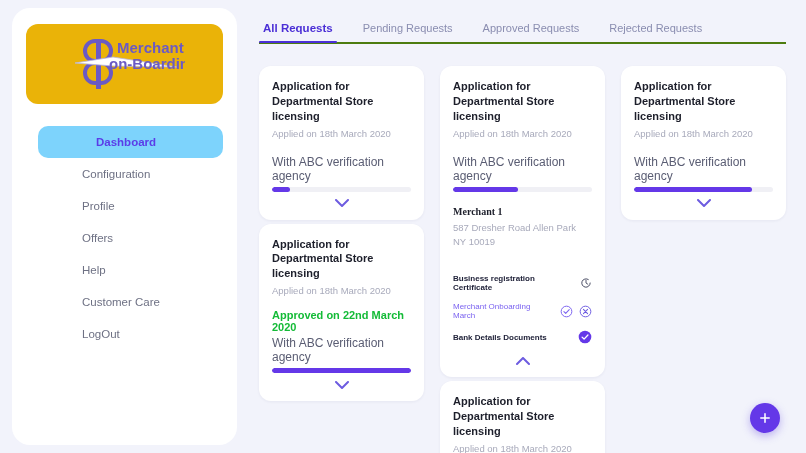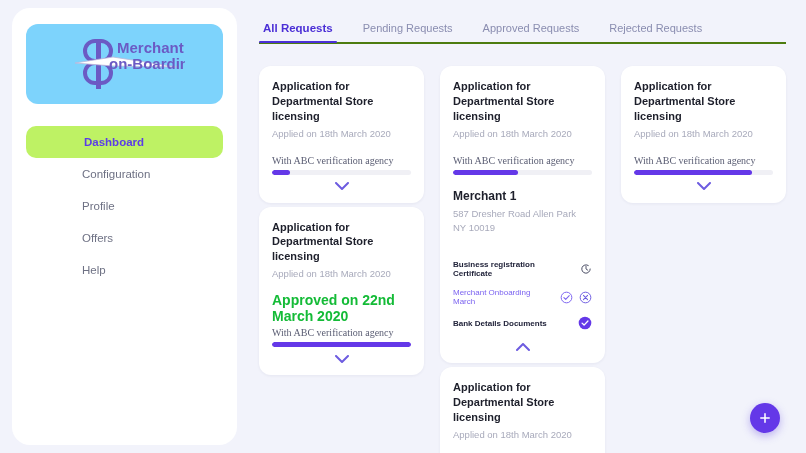--- a/index.html
+++ b/index.html
@@ -14,21 +14,21 @@
   
   .sidebar {
     width: 225px; margin: 8px 0 8px 12px;
     background: #ffffff;
     border-radius: 18px;
     padding: 16px 14px;
     display: flex; flex-direction: column;
     flex: 0 0 auto;
   }
   .logo-box {
-    background: #7dd3fc;
+    background: #eab308;
     border-radius: 12px;
     height: 80px;
     display: flex; align-items: center; justify-content: center;
     margin-bottom: 14px;
   }
   .logo-svg { display: block; }
   .agency-name {
     text-align: center;
     font-size: 13.5px;
     font-weight: bold;
@@ -41,22 +41,23 @@
     font-size: 11.5px;
     color: #6e7184;
     padding: 10px 0 10px 56px;
     border-radius: 10px;
     cursor: pointer;
     white-space: nowrap;
   }
   .nav-item.active {
     color: #5b3ce8;
     font-weight: bold;
-    background: #bef264;
+    background: #7dd3fc;
     padding-left: 58px;
+    margin-left: 12px;
   }
 
   
   .main { flex: 1 1 auto; padding: 22px 20px 0 22px; min-width: 0; }
   .tabs {
     display: flex; align-items: flex-end;
     gap: 22px;
     border-bottom: 2px solid #4d7c0f;
     padding-bottom: 0;
   }
@@ -95,48 +96,49 @@
   }
   .card-title {
     font-size: 11px; font-weight: bold; color: #1d1f2b;
     line-height: 1.35;
   }
   .card-sub {
     font-size: 9.5px; color: #a8aabb;
     margin-top: 4px;
   }
   .status {
-    font-size: 14px; font-weight: bold;
+    font-size: 11px; font-weight: bold;
     margin-top: 13px;
   }
   .status.approved { color: #14bb37; }
   .status.rejected { color: #f51d1d; }
   .agency-line {
-    font-size: 10px; color: #5a5d73;
-    margin-top: 16px; margin-bottom: 4px; font-family: Liberation Serif, serif;
+    font-size: 12px; color: #5a5d73;
+    margin-top: 16px; margin-bottom: 4px;
   }
   .status + .agency-line { margin-top: 3px; }
   .bar {
     height: 5px; width: 100%;
     background: #f0f0f5; border-radius: 3px;
     overflow: hidden;
   }
   .bar > i {
     display: block; height: 100%;
     background: #6438e8; border-radius: 3px;
   }
   .chev {
     display: flex; align-items: center; justify-content: center;
     height: 20px; margin-top: 2px; cursor: pointer;
   }
 
   
   .merchant-name {
-    font-size: 12px; font-weight: bold; color: #1d1f2b;
+    font-size: 10px; font-weight: bold; color: #1d1f2b;
     margin-top: 14px;
+    font-family: Liberation Serif, serif;
   }
   .merchant-addr {
     font-size: 9.5px; color: #a8aabb; line-height: 1.5; margin-top: 4px;
   }
   .docs { margin-top: 20px; }
   .doc-row {
     display: flex; align-items: center; justify-content: space-between;
     padding: 5px 0;
     gap: 8px;
   }
@@ -169,20 +171,22 @@
         <text x="52" y="20" font-family="&quot;Liberation Sans&quot;, sans-serif" font-size="15" font-weight="bold" fill="#6b5ac4">Merchant</text>
         <text x="44" y="36" font-family="&quot;Liberation Sans&quot;, sans-serif" font-size="15" font-weight="bold" fill="#6b5ac4">on-Boarding</text>
       </svg>
     </div>
     <nav class="nav">
       <div class="nav-item active">Dashboard</div>
       <div class="nav-item">Configuration</div>
       <div class="nav-item">Profile</div>
       <div class="nav-item">Offers</div>
       <div class="nav-item">Help</div>
+      <div class="nav-item">Customer Care</div>
+      <div class="nav-item">LogOut</div>
     </nav>
   </aside>
 
   <main class="main">
 
     <div class="tabs">
       <div class="tab active">All Requests</div>
       <div class="tab">Pending Requests</div>
       <div class="tab">Approved Requests</div>
       <div class="tab">Rejected Requests</div>

